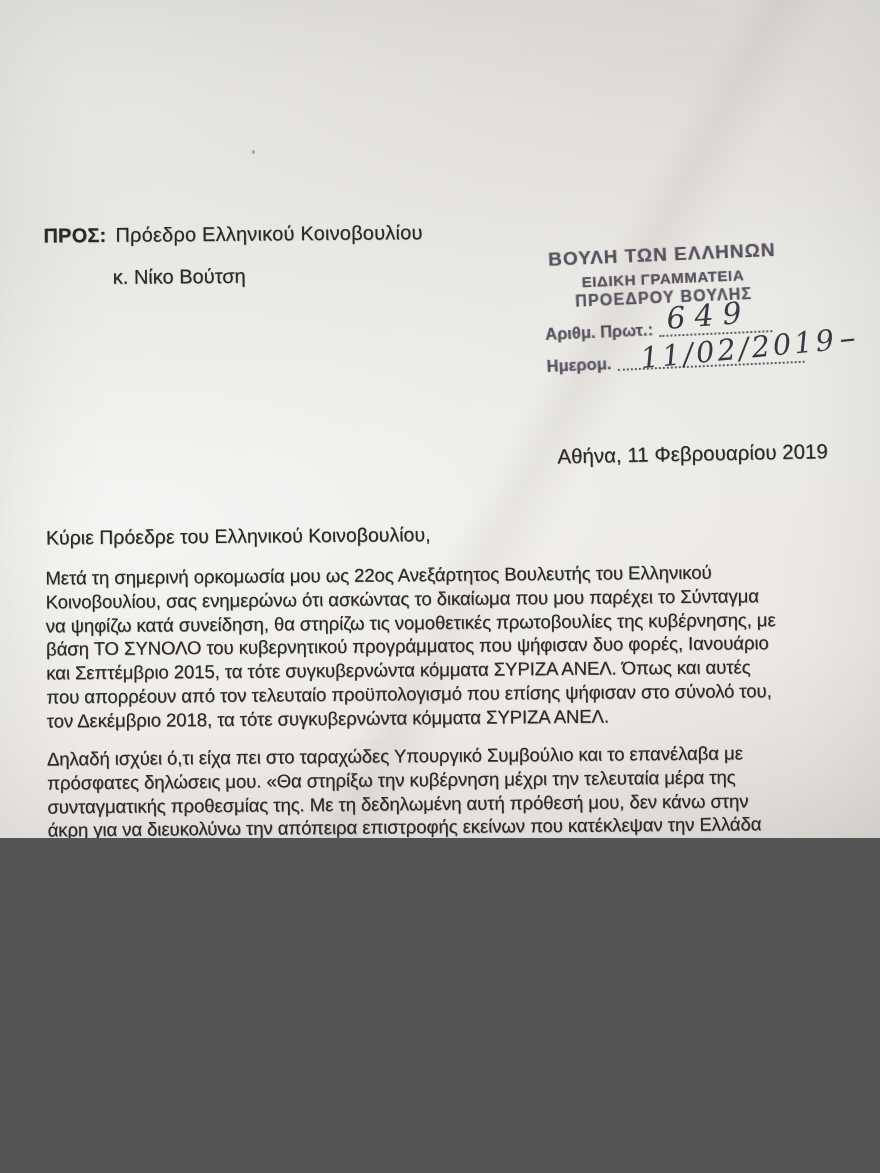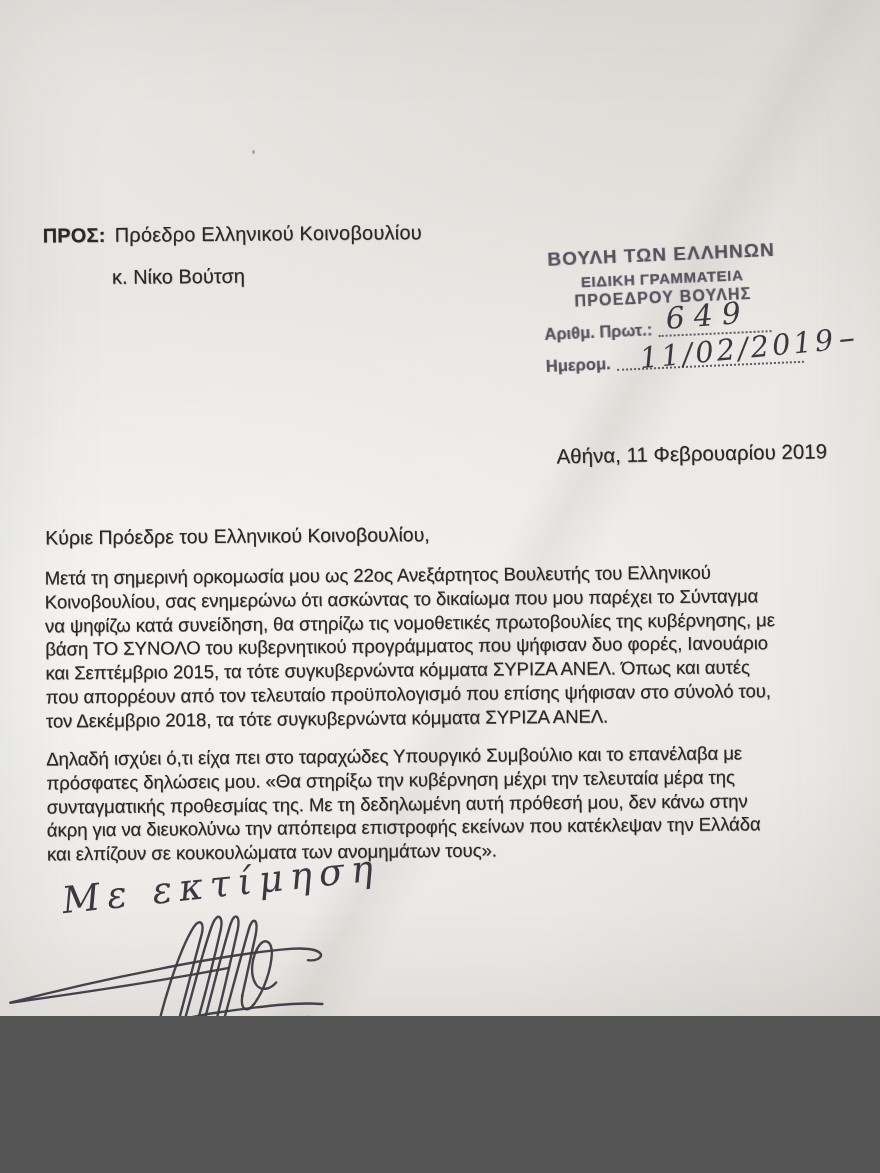--- a/index.html
+++ b/index.html
@@ -1,18 +1,18 @@
 <!DOCTYPE html>
 <html lang="el"><head>
 <meta charset="utf-8">
 <style>
   html,body{margin:0;padding:0;background:#555;}
   .photo{
     position:relative;
-    width:880px;height:1016px;
+    width:880px;height:838px;
     overflow:hidden;
     font-family:"Liberation Sans",sans-serif;
     background:
       radial-gradient(120% 55% at 14% 62%, rgba(255,255,255,0.50) 0%, rgba(255,255,255,0) 60%),
       radial-gradient(130% 50% at 80% 8%, rgba(205,201,196,0.38) 0%, rgba(205,201,196,0) 55%),
       linear-gradient(118deg, rgba(0,0,0,0) 56%, rgba(150,146,140,0.14) 59%, rgba(0,0,0,0) 63%),
       radial-gradient(60% 35% at 100% 100%, rgba(195,190,186,0.30) 0%, rgba(195,190,186,0) 70%),
       linear-gradient(168deg,#e7e5e1 0%,#eae8e4 32%,#edebe7 58%,#ebe8e5 80%,#e8e5e2 100%);
     box-shadow: inset 0 0 110px rgba(115,110,104,0.14);
   }

